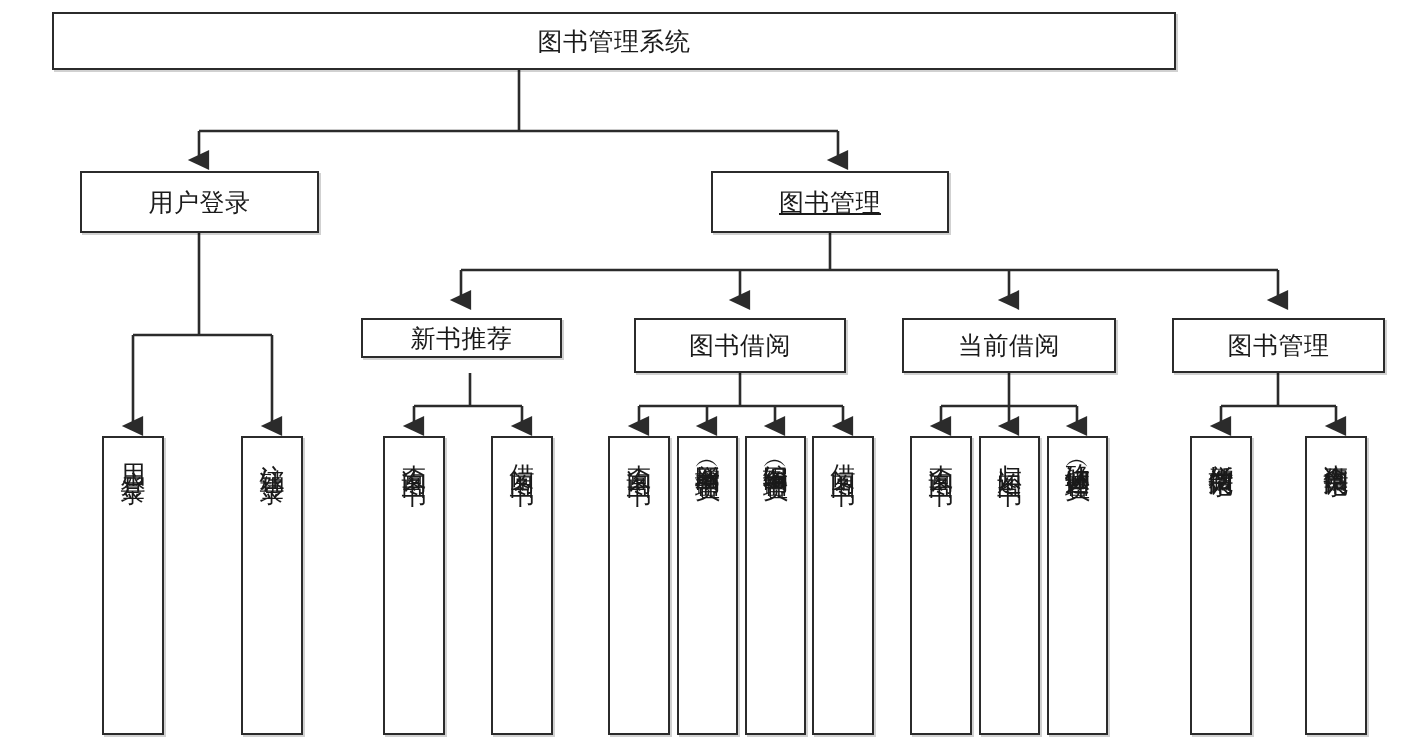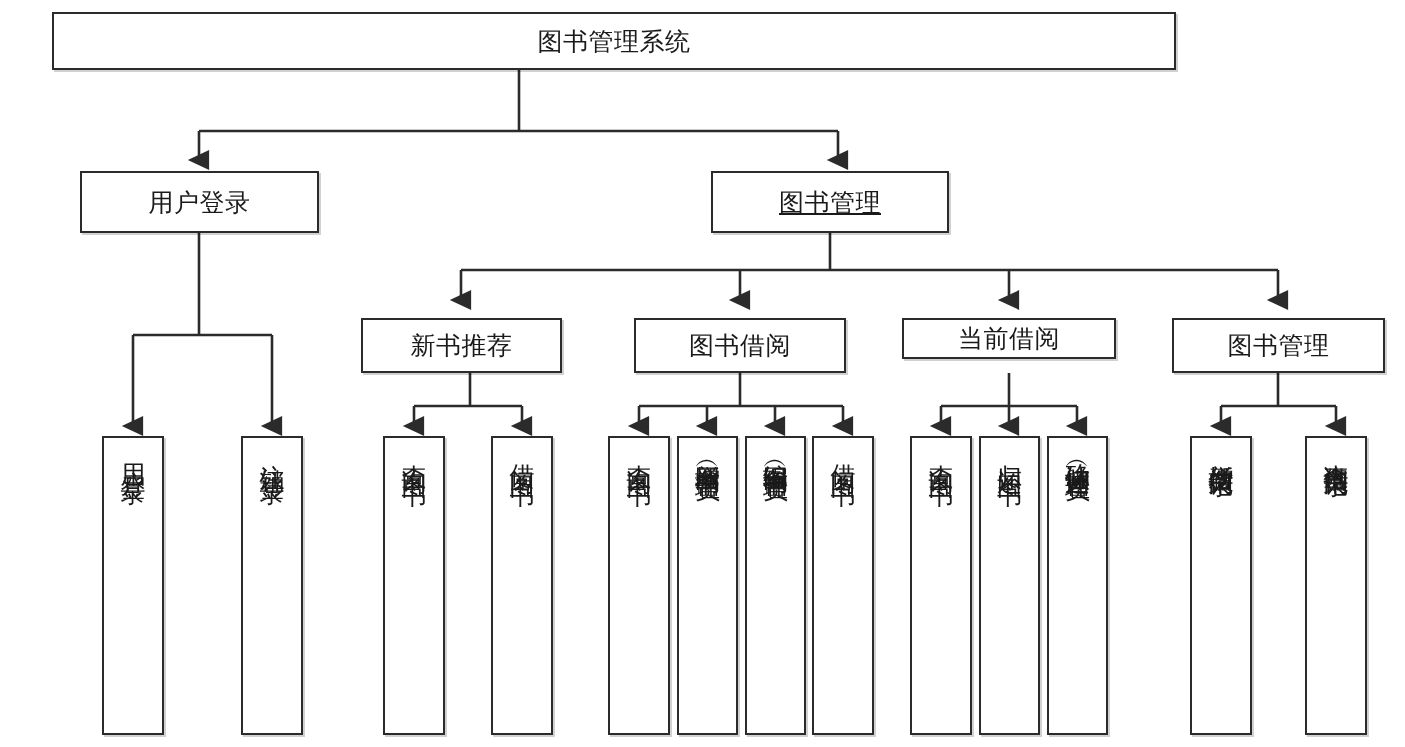--- a/index.html
+++ b/index.html
@@ -129,27 +129,27 @@
     <span class="node-label">图书管理系统</span>
   </div>
 
   <div class="node horiz" style="left:80px; top:171px; width:239px; height:62px;">
     <span class="node-label">用户登录</span>
   </div>
   <div class="node horiz" style="left:711px; top:171px; width:238px; height:62px;text-decoration:underline;">
     <span class="node-label">图书管理</span>
   </div>
 
-  <div class="node horiz" style="left:361px; top:318px; width:201px; height:55px;">
+  <div class="node horiz" style="left:361px; top:318px; width:201px; height:40px;">
     <span class="node-label">新书推荐</span>
   </div>
   <div class="node horiz" style="left:634px; top:318px; width:212px; height:55px;">
     <span class="node-label">图书借阅</span>
   </div>
-  <div class="node horiz" style="left:902px; top:318px; width:214px; height:41px;">
+  <div class="node horiz" style="left:902px; top:318px; width:214px; height:55px;">
     <span class="node-label">当前借阅</span>
   </div>
   <div class="node horiz" style="left:1172px; top:318px; width:213px; height:55px;">
     <span class="node-label">图书管理</span>
   </div>
 
   <div class="node vert" style="left:102px; top:436px; width:62px; height:299px;">
     <span class="node-label">用户登录</span>
   </div>
   <div class="node vert" style="left:241px; top:436px; width:62px; height:299px;">

